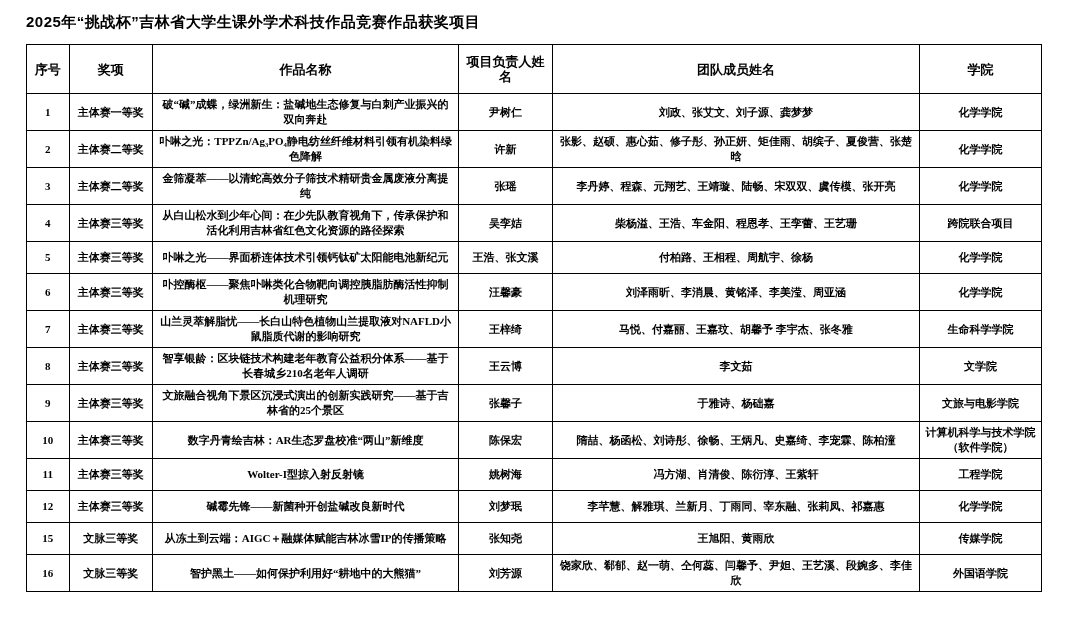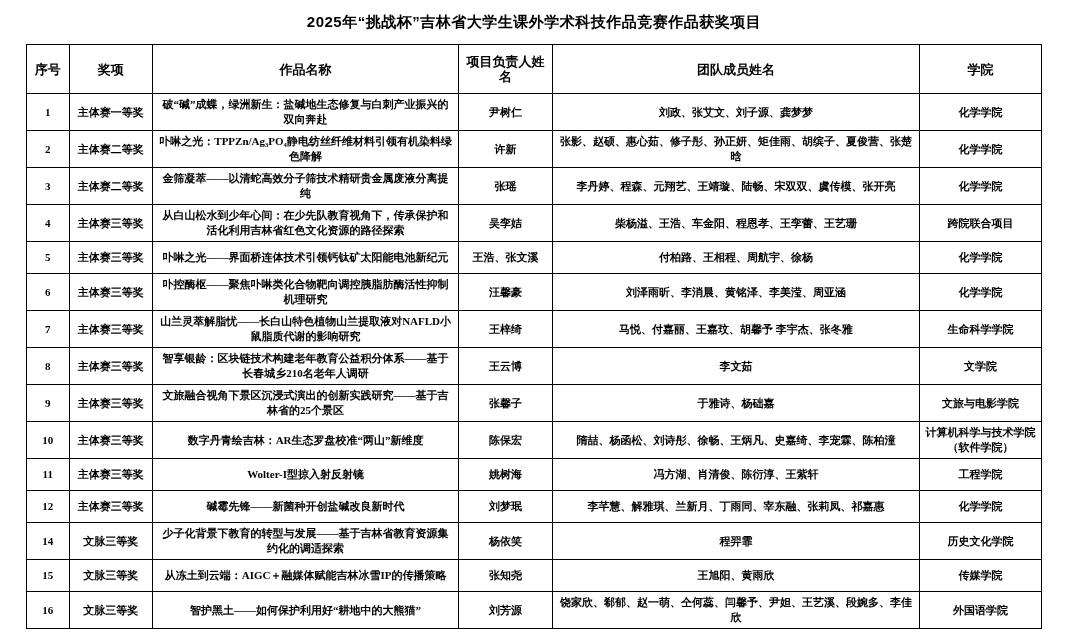--- a/index.html
+++ b/index.html
@@ -11,21 +11,21 @@
   }
   .page {
     width: 1068px;
     height: 643px;
     background: #ffffff;
     box-sizing: border-box;
     padding: 13px 26px 10px 26px;
     overflow: hidden;
   }
   .doc-title {
-    text-align: center;
+    text-align: left;
     font-size: 15px;
     font-weight: bold;
     letter-spacing: 0.5px;
     margin: 0 0 12px 0;
     font-family: "Liberation Sans", "DejaVu Sans", sans-serif;
   }
   table.awards {
     width: 1016px;
     border-collapse: collapse;
     table-layout: fixed;
@@ -169,28 +169,20 @@
         </tr>
         <tr>
           <td>12</td>
           <td>主体赛三等奖</td>
           <td>碱霉先锋——新菌种开创盐碱改良新时代</td>
           <td>刘梦珉</td>
           <td>李芊慧、解雅琪、兰新月、丁雨同、宰东融、张莉凤、祁嘉惠</td>
           <td>化学学院</td>
         </tr>
         <tr>
-          <td>14</td>
-          <td>文脉三等奖</td>
-          <td>少子化背景下教育的转型与发展——基于吉林省教育资源集约化的调适探索</td>
-          <td>杨依笑</td>
-          <td>程羿霏</td>
-          <td>历史文化学院</td>
-        </tr>
-        <tr>
           <td>15</td>
           <td>文脉三等奖</td>
           <td>从冻土到云端：AIGC＋融媒体赋能吉林冰雪IP的传播策略</td>
           <td>张知尧</td>
           <td>王旭阳、黄雨欣</td>
           <td>传媒学院</td>
         </tr>
         <tr>
           <td>16</td>
           <td>文脉三等奖</td>

